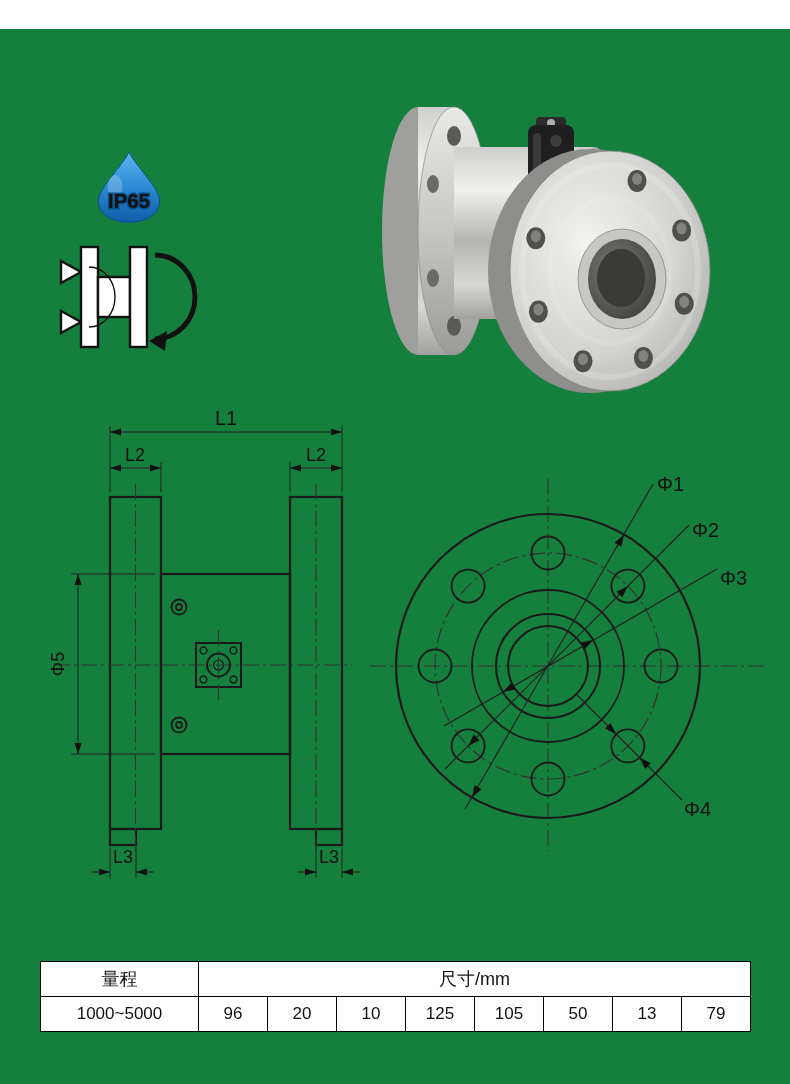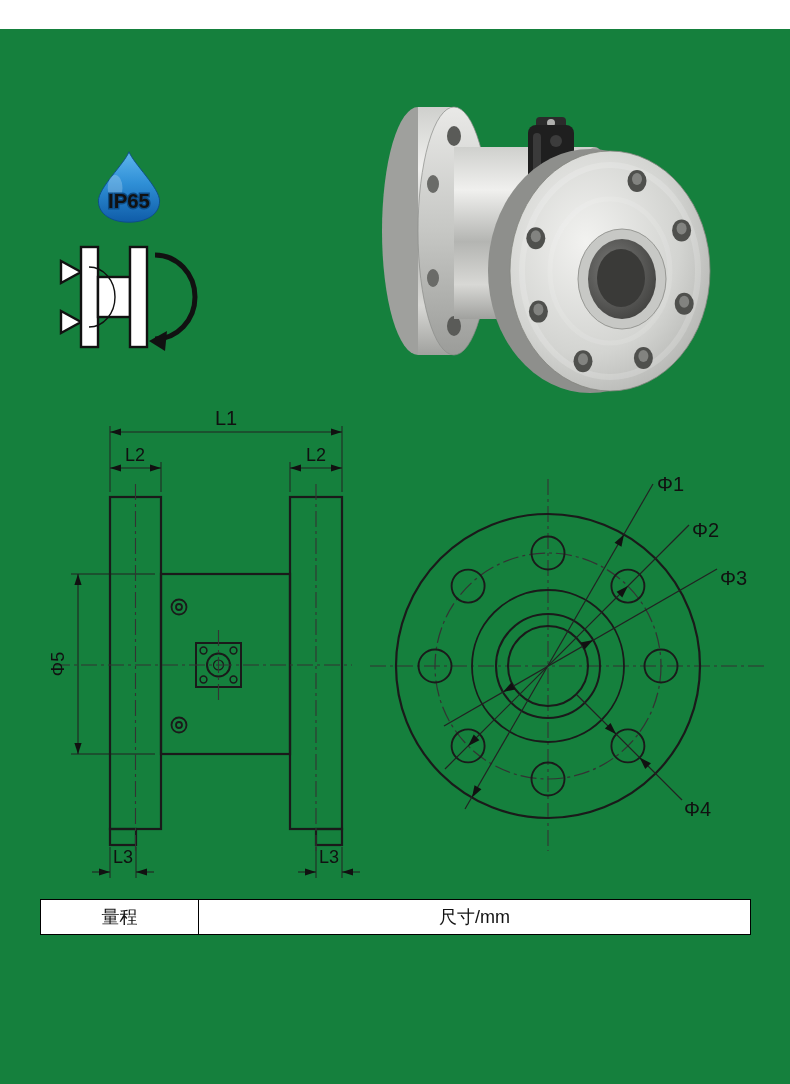--- a/index.html
+++ b/index.html
@@ -248,33 +248,44 @@
       <use href="#arF" transform="translate(246.2,285.2) rotate(45)"></use>
       <use href="#arF" transform="translate(269.6,308.6) rotate(225)"></use>
     </g>
 
     <text x="287" y="42" font-size="20">Φ1</text>
     <text x="322" y="88" font-size="20">Φ2</text>
     <text x="350" y="136" font-size="20">Φ3</text>
     <text x="314" y="367" font-size="20">Φ4</text>
   </svg>
 
-  <table class="spec abs" style="left:40px; top:870px;">
+  <table class="spec abs" style="left:40px; top:932px;">
     <colgroup>
       <col style="width:158px">
       <col style="width:69px">
         <col style="width:69px">
         <col style="width:69px">
         <col style="width:69px">
       <col style="width:69px">
         <col style="width:69px">
         <col style="width:69px">
         <col style="width:69px">
     </colgroup>
     <tbody>
         <tr class="hdr">
       <td>量程</td>
       <td colspan="8">尺寸/mm</td>
     </tr>
+    <tr>
+      <td>1000~5000</td>
+      <td>96</td>
+      <td>20</td>
+      <td>10</td>
+      <td>125</td>
+      <td>105</td>
+      <td>50</td>
+      <td>13</td>
+      <td>79</td>
+    </tr>
   </tbody>
     </table>
 
 </div>
 
 </body></html>

